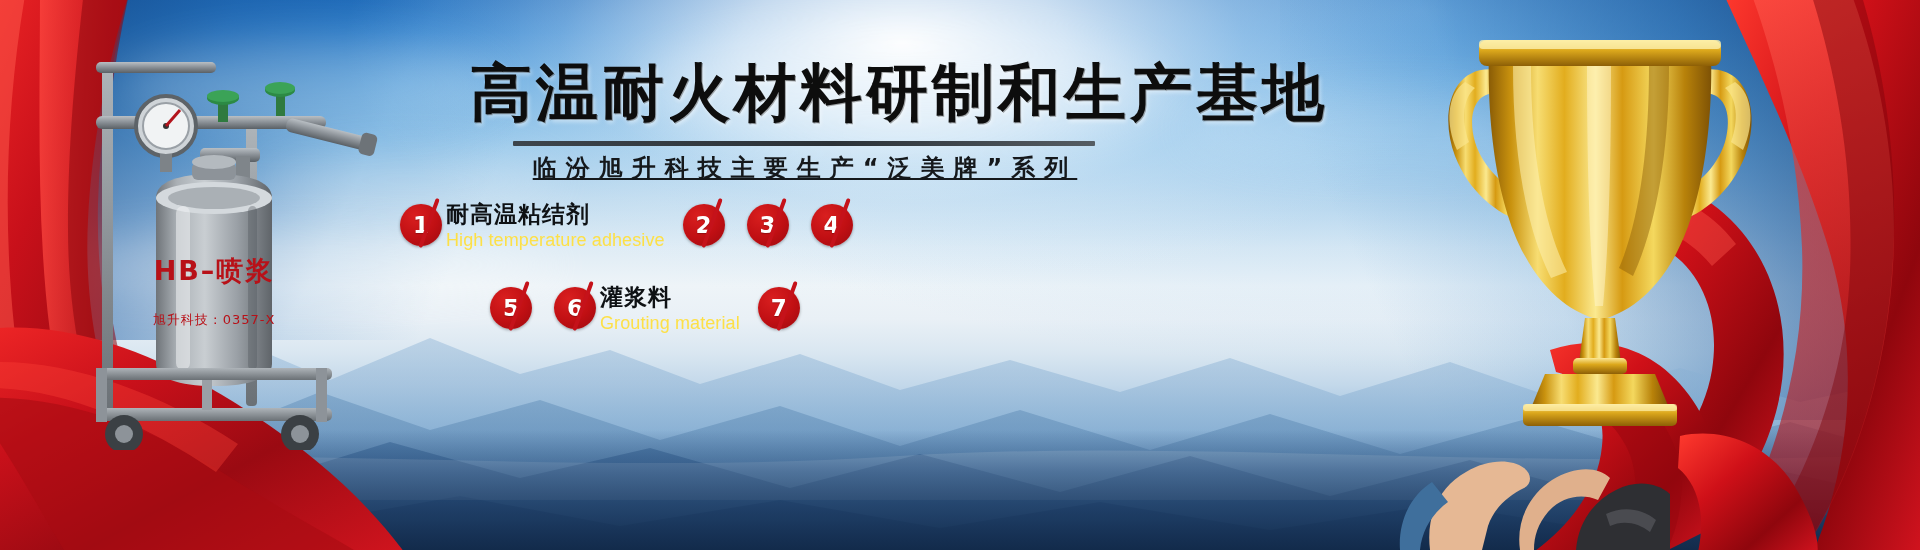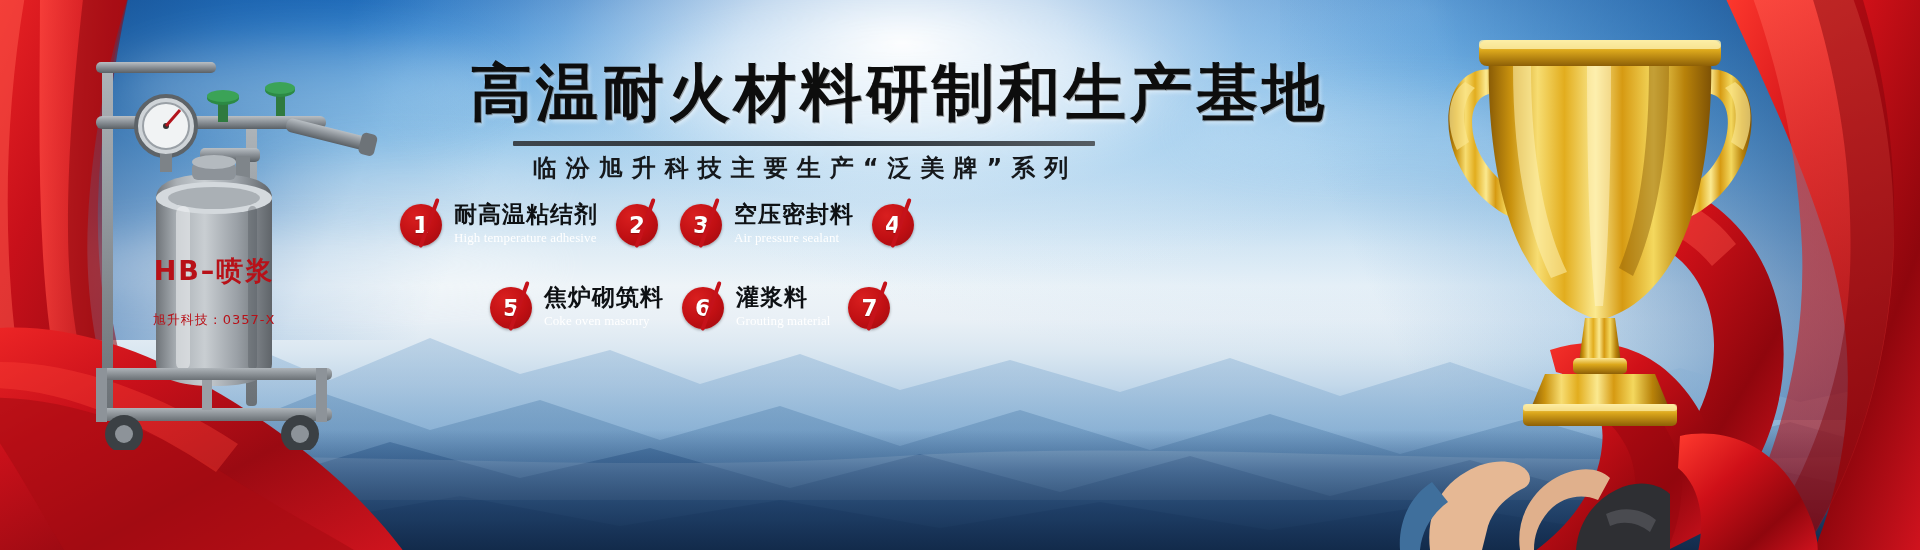--- a/index.html
+++ b/index.html
@@ -106,20 +106,21 @@
 
   .subline{
     position:absolute;left:470px;top:152px;width:670px;
     text-align:center;
     font-family:"DejaVu Sans","Liberation Sans",sans-serif;
     font-weight:bold;
     font-size:24px;
     letter-spacing:9px;
     color:#15181b;
     white-space:nowrap;
+    text-decoration:underline;
   }
 
   
   .items{position:absolute;left:400px;top:200px;width:800px;}
   .row{position:absolute;display:flex;}
   .row1{left:0;top:0;}
   .row2{left:90px;top:83px;}
 
   .item{display:flex;align-items:flex-start;margin-right:18px;}
 
@@ -142,34 +143,34 @@
     text-shadow:0 1px 1px rgba(0,0,0,.25);
   }
   .badge .slash{
     position:absolute;left:27px;top:-7px;
     width:4px;height:52px;
     background:#c5121a;
     transform:rotate(20deg);
     border-radius:2px;
   }
 
-  .labels{margin-left:8px;padding-top:2px;}
+  .labels{margin-left:0;padding-top:2px;}
   .lab-cn{
     font-family:"DejaVu Sans","Liberation Sans",sans-serif;
     font-weight:bold;
     font-size:23px;
     letter-spacing:1px;
     color:#0e1114;
     line-height:1.05;
     white-space:nowrap;
   }
   .lab-en{
-    font-family:Liberation Serif, serif;
-    font-size:13px;
-    color:#ffffff;
+    font-family:Liberation Sans, sans-serif;
+    font-size:18px;
+    color:#fde047;
     margin-top:4px;
     letter-spacing:.1px;
     white-space:nowrap;
   }
 
   
   .hands{position:absolute;right:250px;bottom:0;width:300px;height:140px;}
   .hands svg{display:block;}
 </style>
 </head>
@@ -428,47 +429,39 @@
             <div class="slash"></div>
           </div>
         </div>
 
         <div class="item">
           <div class="badge">
             <div class="circ"></div>
             <div class="num">3</div>
             <div class="slash"></div>
           </div>
-          <div class="labels">
-            <div class="lab-cn">空压密封料</div>
-            <div class="lab-en">Air pressure sealant</div>
-          </div>
         </div>
 
         <div class="item">
           <div class="badge">
             <div class="circ"></div>
             <div class="num">4</div>
             <div class="slash"></div>
           </div>
         </div>
 
       </div>
 
       <div class="row row2">
 
         <div class="item">
           <div class="badge">
             <div class="circ"></div>
             <div class="num">5</div>
             <div class="slash"></div>
-          </div>
-          <div class="labels">
-            <div class="lab-cn">焦炉砌筑料</div>
-            <div class="lab-en">Coke oven masonry</div>
           </div>
         </div>
 
         <div class="item">
           <div class="badge">
             <div class="circ"></div>
             <div class="num">6</div>
             <div class="slash"></div>
           </div>
           <div class="labels">

